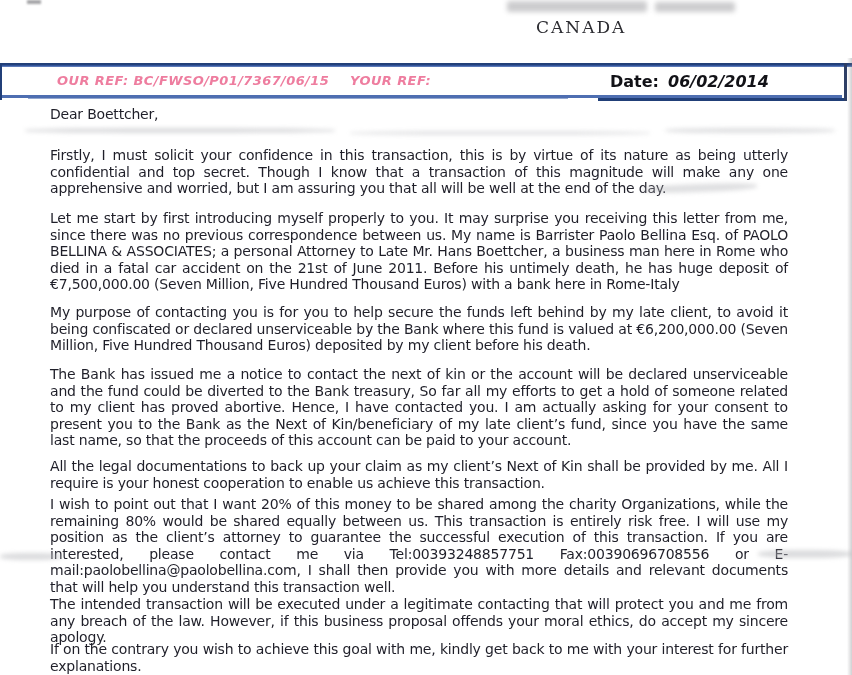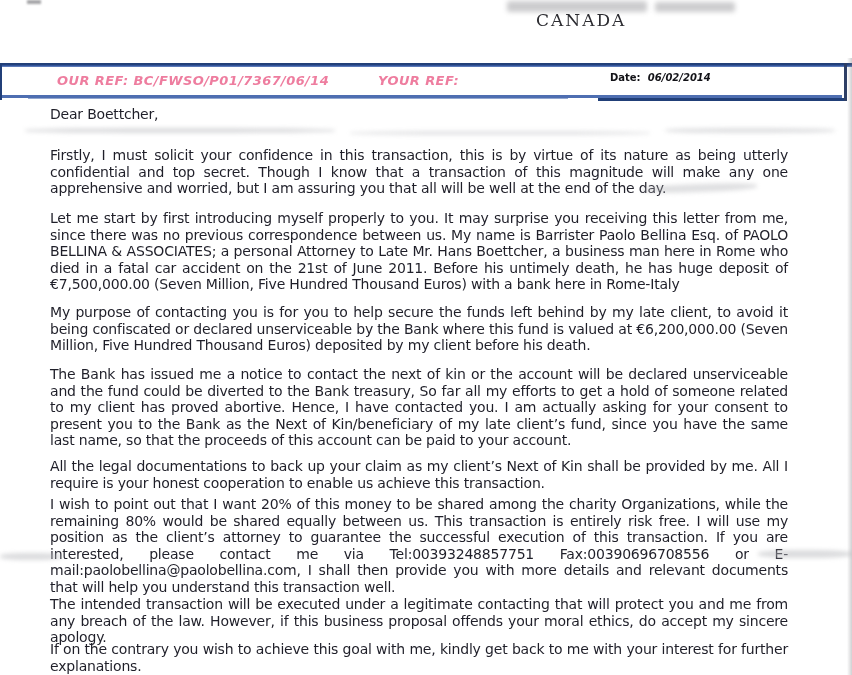--- a/index.html
+++ b/index.html
@@ -20,21 +20,21 @@
 
   
   .redact{
     position:absolute;top:1px;height:11px;
     background:#8f8f93;opacity:.45;filter:blur(2.5px);
     border-radius:2px;
   }
   .redact-1{left:507px;width:140px;}
   .redact-2{left:655px;width:80px;height:10px;top:2px;}
   .country{
-    position:absolute;left:536px;top:10px;
+    position:absolute;left:536px;top:17px;
     font-family:"DejaVu Serif","Liberation Serif",serif;
     font-size:17px;letter-spacing:2px;color:#2c2c31;text-align:center;
   }
 
   
   .line-top{
     position:absolute;left:0;right:0;top:63px;height:4px;
     background:linear-gradient(to bottom,var(--accent_blue_dark) 35%,var(--accent_blue) 75%,#7d96c8);
   }
   .line-bottom-a{
@@ -59,24 +59,24 @@
   }
   .refbar{
     position:absolute;left:0;right:0;top:67px;height:28px;
     display:flex;align-items:center;
   }
   .refs{
     position:absolute;left:57px;top:6px;
     font-size:13px;font-weight:bold;font-style:italic;
     color:var(--ref_pink);letter-spacing:.4px;white-space:nowrap;
   }
-  .refs .yourref{margin-left:44px;}
+  .refs .yourref{margin-left:16px;}
   .dateblock{
     position:absolute;left:610px;top:5px;
-    font-size:10px;color:#121217;white-space:nowrap;
+    font-size:16px;color:#121217;white-space:nowrap;
   }
   .date-label{font-weight:bold;}
   .date-value{font-weight:bold;font-style:italic;margin-left:4px;}
 
   
   .letter p{
     position:absolute;left:50px;width:738px;margin:0;
     font-size:14px;line-height:16.5px;letter-spacing:-.2px;
     text-align:justify;color:var(--text_dark);
   }
@@ -118,21 +118,21 @@
   <div class="line-top"></div>
   <div class="line-bottom-a"></div>
   <div class="line-bottom-b"></div>
   <div class="line-bottom-c"></div>
   <div class="edge-left"></div>
   <div class="edge-right"></div>
 
   <div class="refbar">
     <span class="refs">
       <span>OUR REF:</span>
-      <span>BC/FWSO/P01/7367/06/14</span>
+      <span>BC/FWSO/P01/7367/06/15</span>
       <span class="yourref">YOUR REF:</span>
     </span>
     <span class="dateblock">
       <span class="date-label">Date:</span>
       <span class="date-value">06/02/2014</span>
     </span>
   </div>
 
   <main class="letter">
     <p class="salutation">Dear Boettcher,</p>

